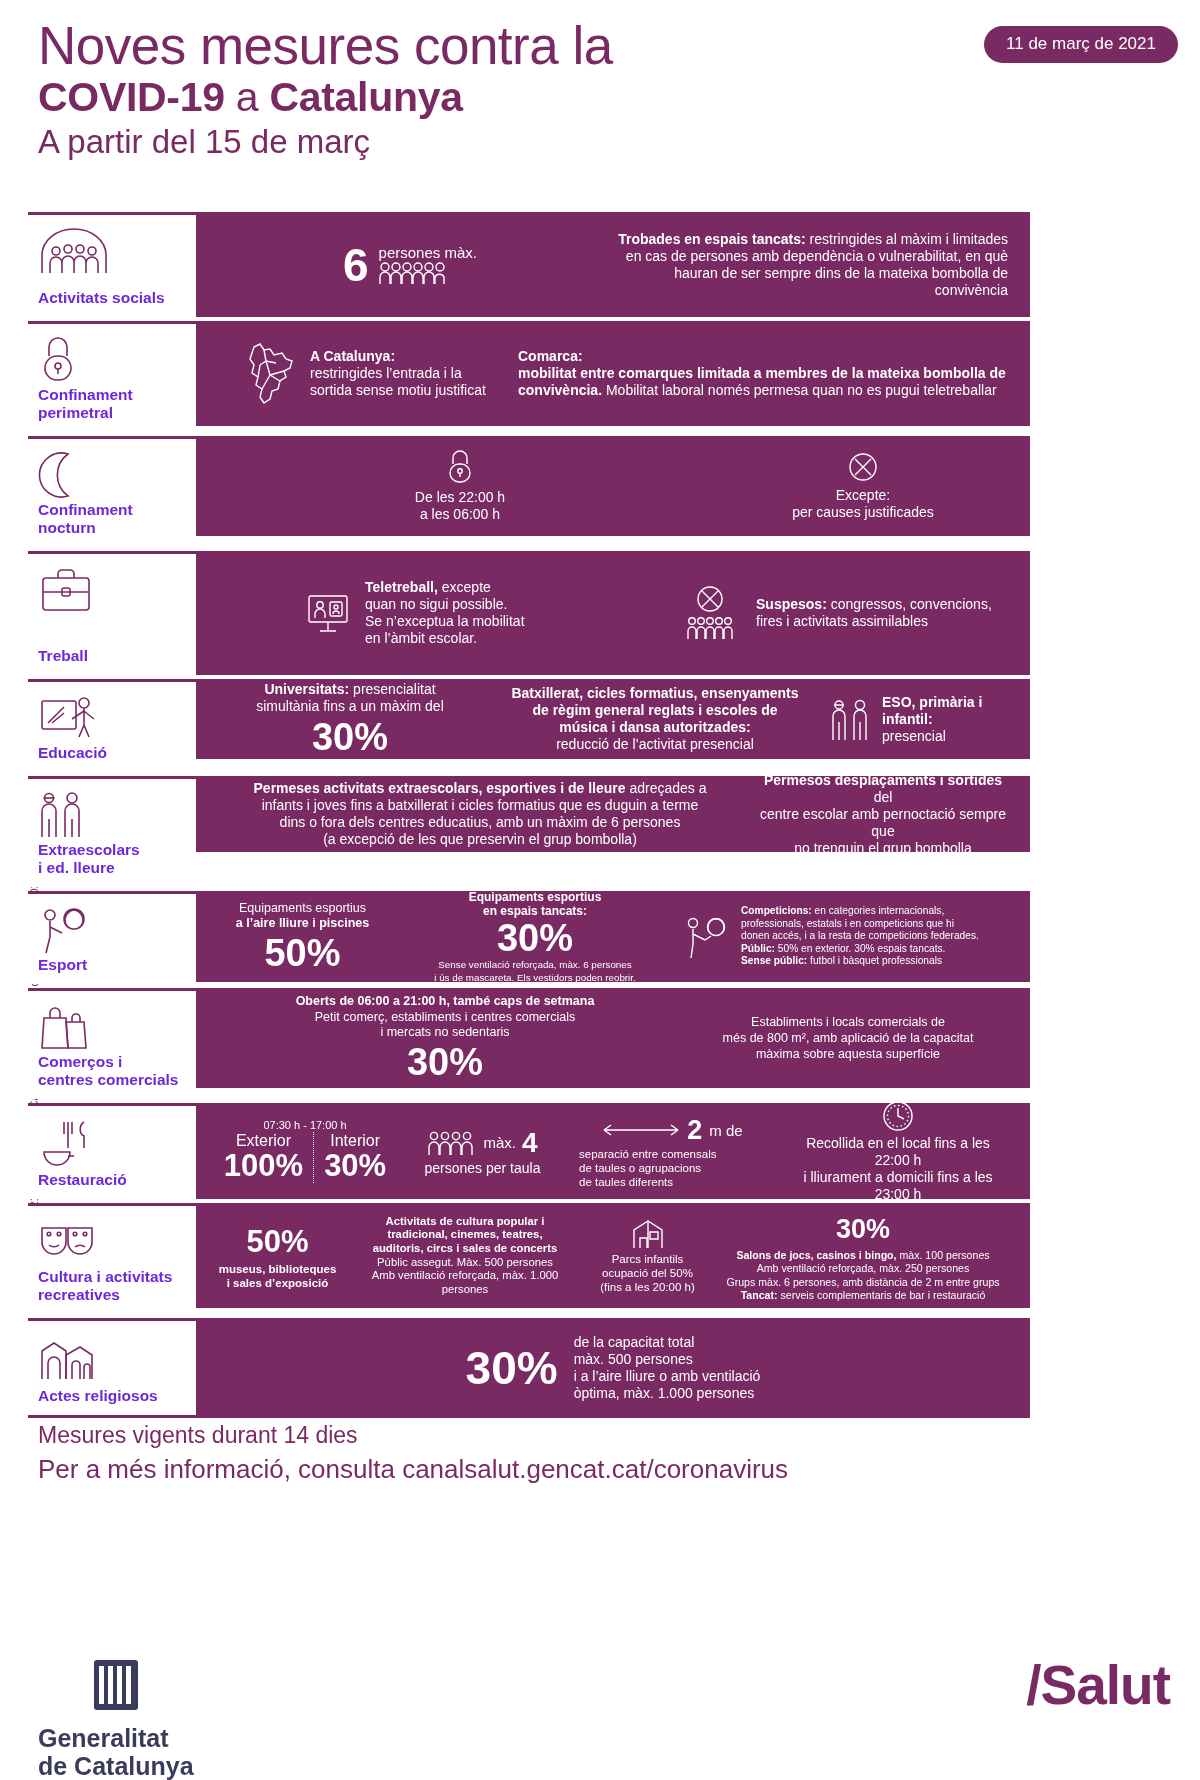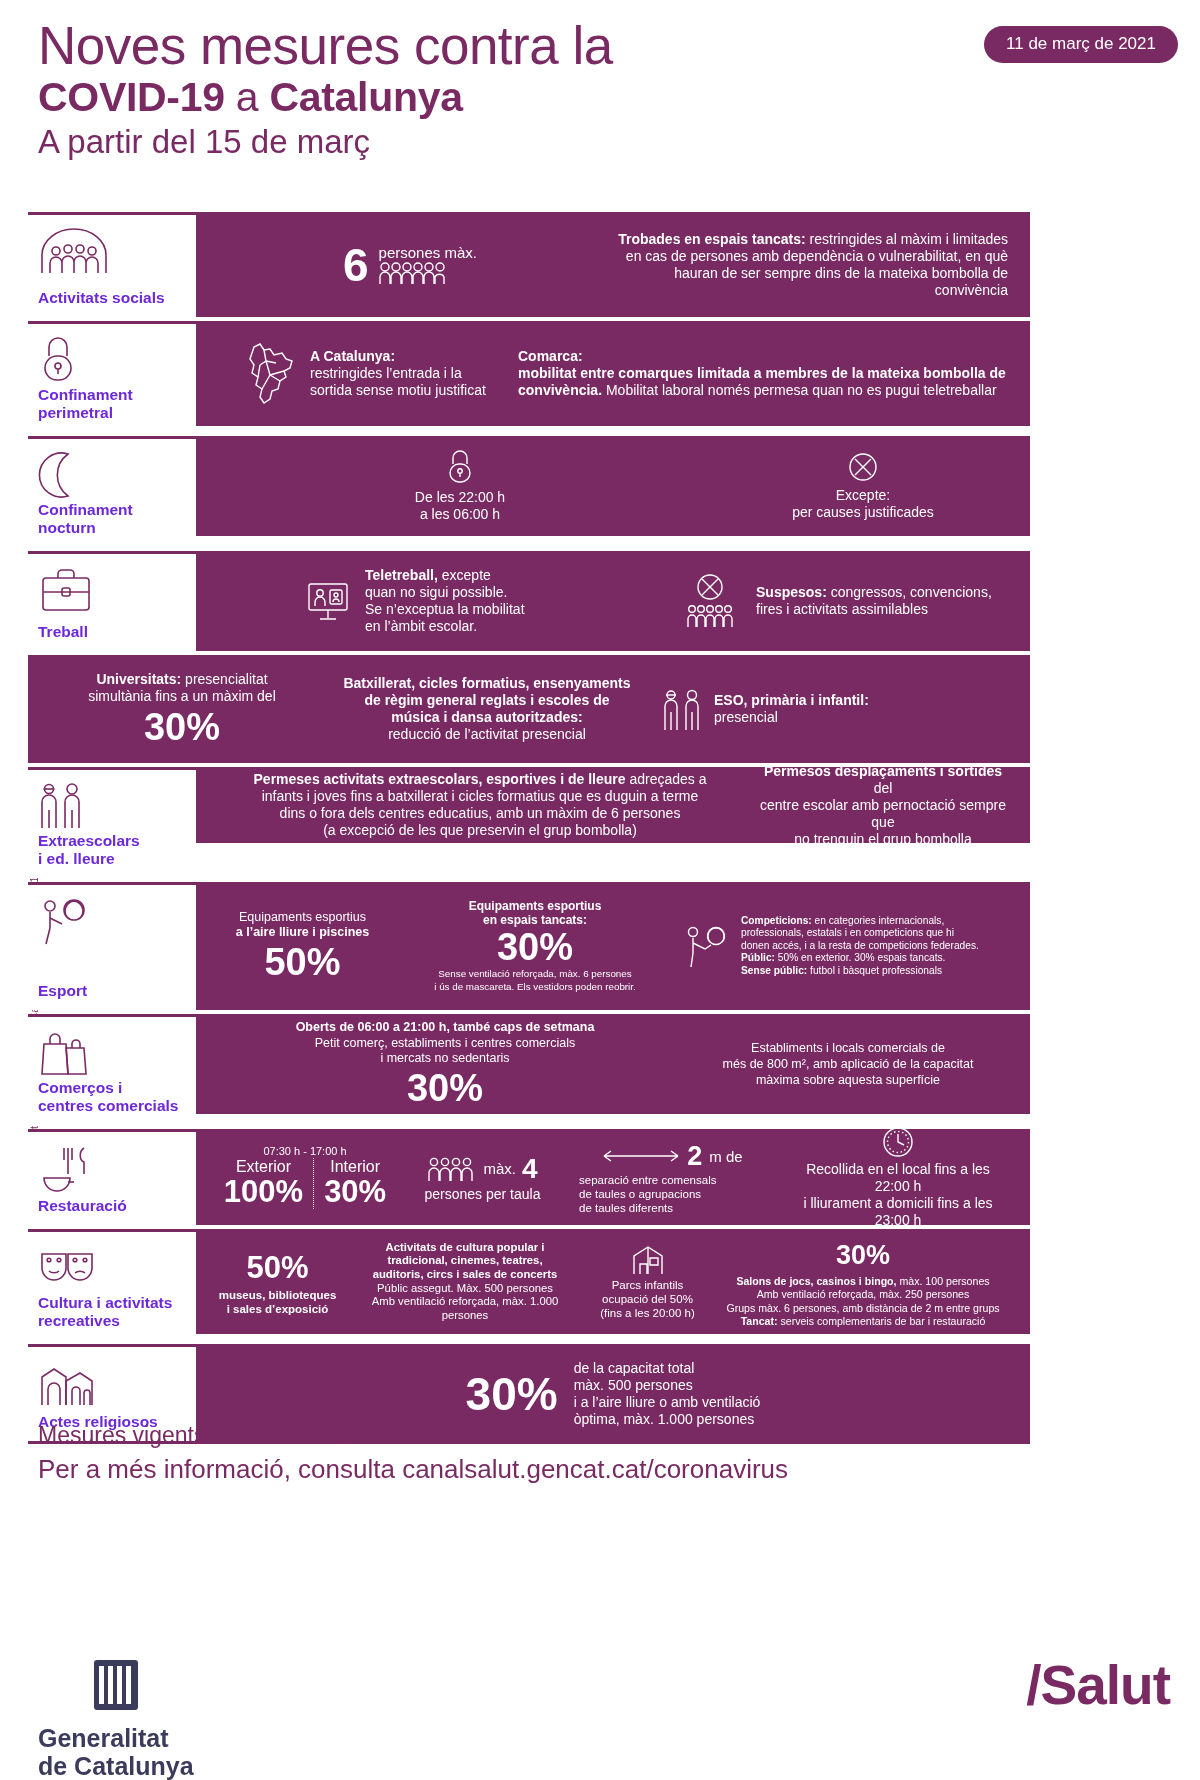--- a/index.html
+++ b/index.html
@@ -235,21 +235,21 @@
         <div class="cat-icon">
           <svg width="56" height="48" viewBox="0 0 56 48">
               <path class="ico" d="M20 12 V8 a4 4 0 0 1 4-4 h8 a4 4 0 0 1 4 4 v4"></path>
               <rect class="ico" x="5" y="12" width="46" height="32" rx="3"></rect>
               <path class="ico" d="M5 26 h46"></path>
               <rect class="ico" x="24" y="22" width="8" height="8" rx="2"></rect>
             </svg>
         </div>
         <div class="cat-label">Treball</div>
       </div>
-      <div class="content" style="height:100px;">
+      <div class="content" style="height:124px;">
         <div class="cell" style="width:450px; display:flex; align-items:center; gap:14px; padding-left:95px;">
           <div>
             <svg width="46" height="46" viewBox="0 0 46 46">
                 <rect class="ico-w" x="4" y="6" width="38" height="26" rx="2"></rect>
                 <circle class="ico-w" cx="15" cy="15" r="3.2"></circle>
                 <path class="ico-w" d="M10 28 V24 a5 5 0 0 1 10 0 V28"></path>
                 <rect class="ico-w" x="25" y="12" width="12" height="14" rx="1.5"></rect>
                 <circle class="ico-w" cx="31" cy="17" r="2"></circle>
                 <path class="ico-w" d="M28 24 a3 3 0 0 1 6 0"></path>
                 <path class="ico-w" d="M23 32 V40 M15 41 h16"></path>
@@ -277,21 +277,32 @@
           </div>
           <div class="t">
             <b>Suspesos:</b><span> congressos, convencions,</span><br>
             <span>fires i activitats assimilables</span>
           </div>
         </div>
       </div>
     </div>
 
     <div class="row">
-      <div class="content" style="height:108px;">
+      <div class="cat">
+        <div class="cat-icon">
+          <svg width="60" height="50" viewBox="0 0 60 50">
+              <rect class="ico" x="4" y="8" width="34" height="28" rx="2"></rect>
+              <path class="ico" d="M10 30 L26 14 M14 30 L26 20"></path>
+              <circle class="ico" cx="46" cy="10" r="5"></circle>
+              <path class="ico" d="M46 15 V32 M46 18 L34 26 M46 18 L56 26 M41 44 L46 32 L51 44"></path>
+            </svg>
+        </div>
+        <div class="cat-label">Educació</div>
+      </div>
+      <div class="content" style="height:80px;">
         <div class="cell ctr" style="width:280px;">
           <div class="t"><b>Universitats:</b><span> presencialitat</span><br><span>simultània fins a un màxim del</span></div>
           <div class="big" style="margin-top:2px;">30%</div>
         </div>
         <div class="cell ctr" style="width:330px;">
           <div class="t">
             <b>Batxillerat, cicles formatius, ensenyaments</b><br>
             <b>de règim general reglats i escoles de</b><br>
             <b>música i dansa autoritzades:</b><br>
             <span>reducció de l’activitat presencial</span>
@@ -349,21 +360,21 @@
         <div class="cat-icon">
           <svg width="56" height="50" viewBox="0 0 56 50">
               <circle class="ico" cx="12" cy="10" r="5"></circle>
               <path class="ico" d="M12 16 V32 M12 32 L8 48 M12 22 L24 28"></path>
               <circle class="ico" cx="36" cy="14" r="10"></circle>
               <path class="ico" d="M29 7 A10 10 0 0 1 43 21 M43 7 A10 10 0 0 0 29 21"></path>
             </svg>
         </div>
         <div class="cat-label">Esport</div>
       </div>
-      <div class="content" style="height:128px;">
+      <div class="content" style="height:91px;">
         <div class="cell ctr" style="width:185px;">
           <div class="t-sm" style="font-size:12.5px; line-height:15px;">
             <span>Equipaments esportius</span><br>
             <b>a l’aire lliure i piscines</b>
           </div>
           <div class="big" style="margin-top:2px;">50%</div>
         </div>
         <div class="cell ctr" style="width:280px;">
           <div class="t-sm" style="font-size:12px;"><b>Equipaments esportius</b><br><b>en espais tancats:</b></div>
           <div class="big">30%</div>

